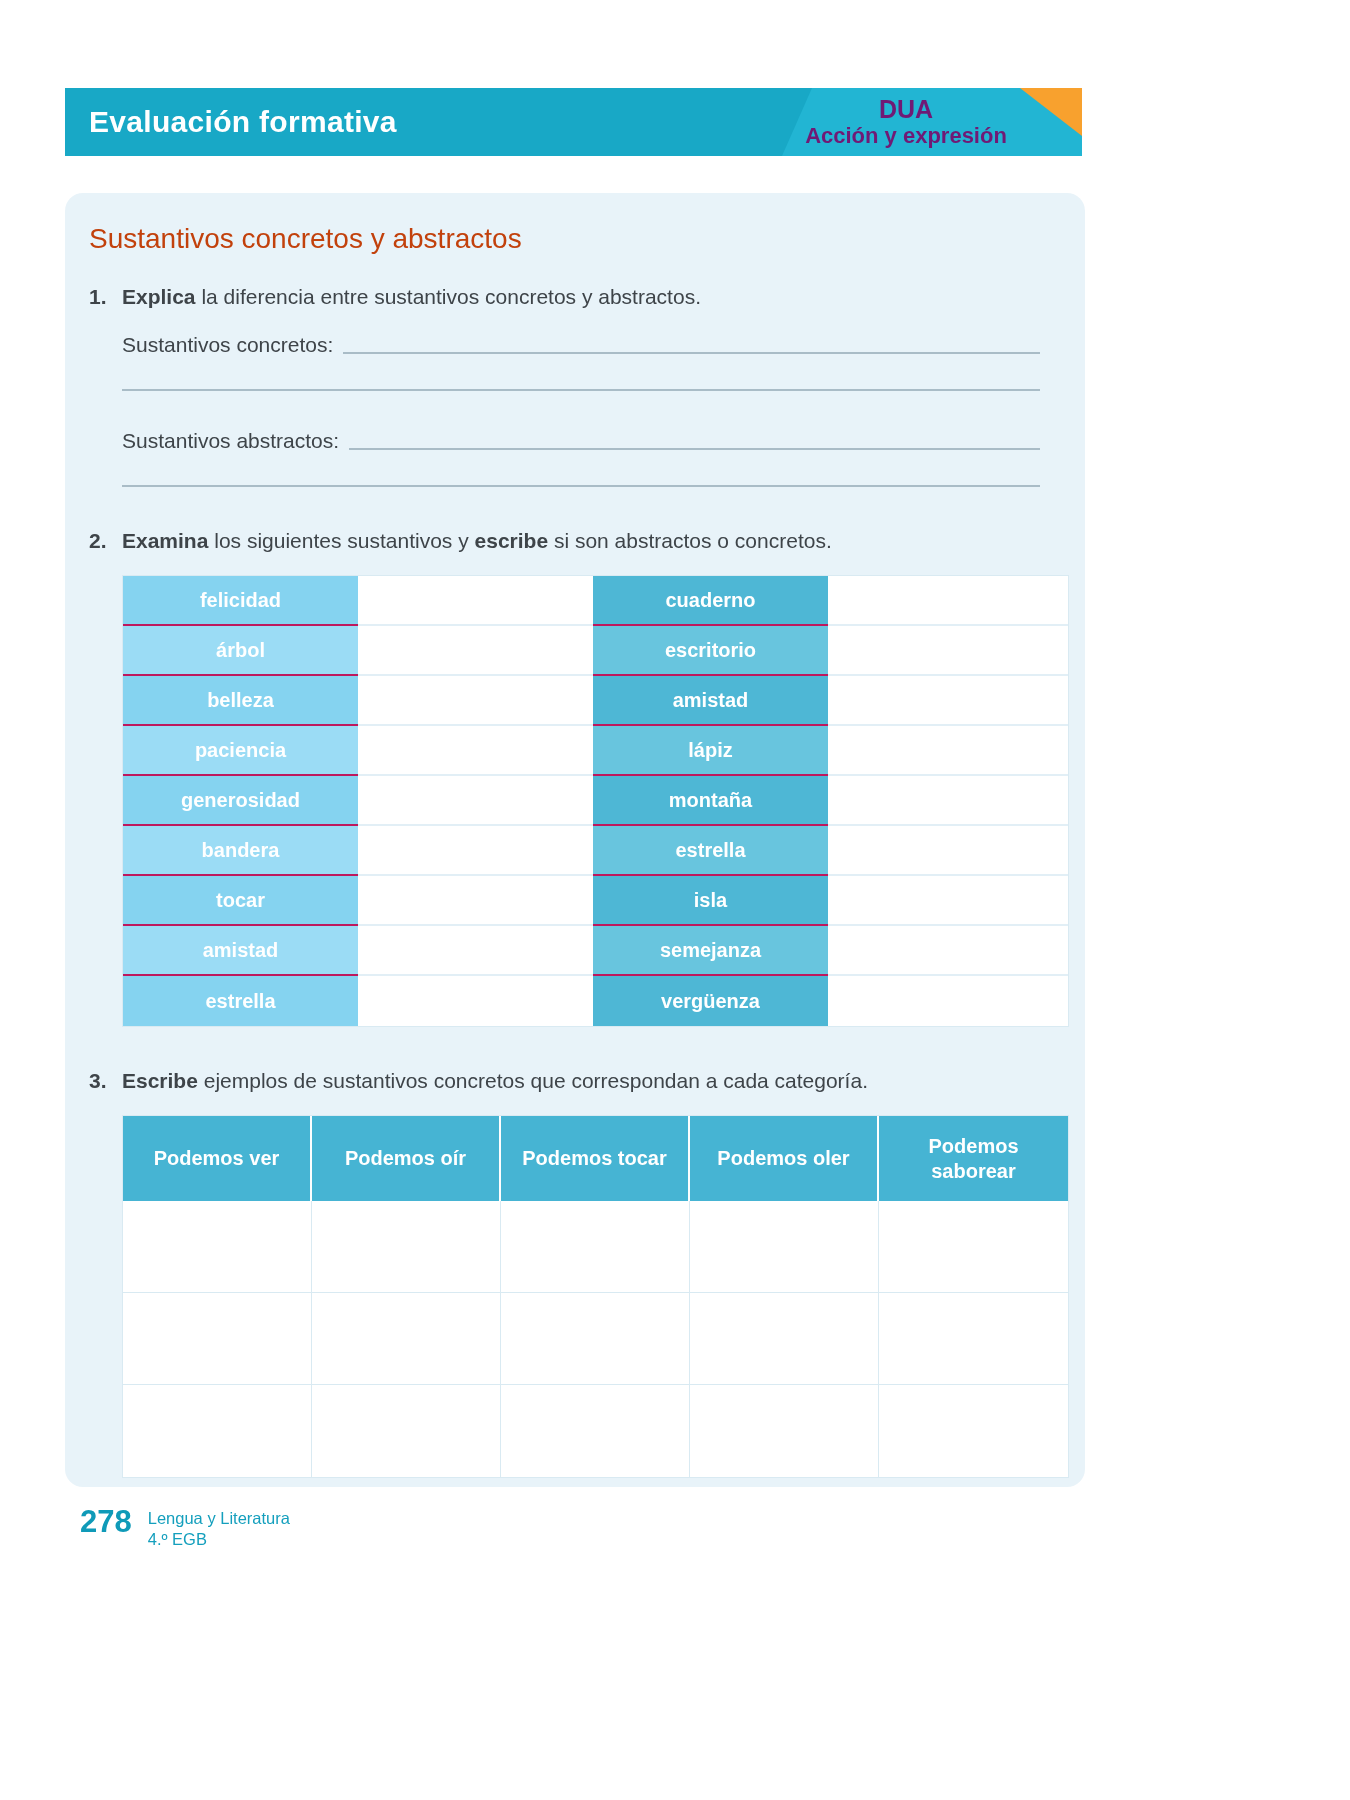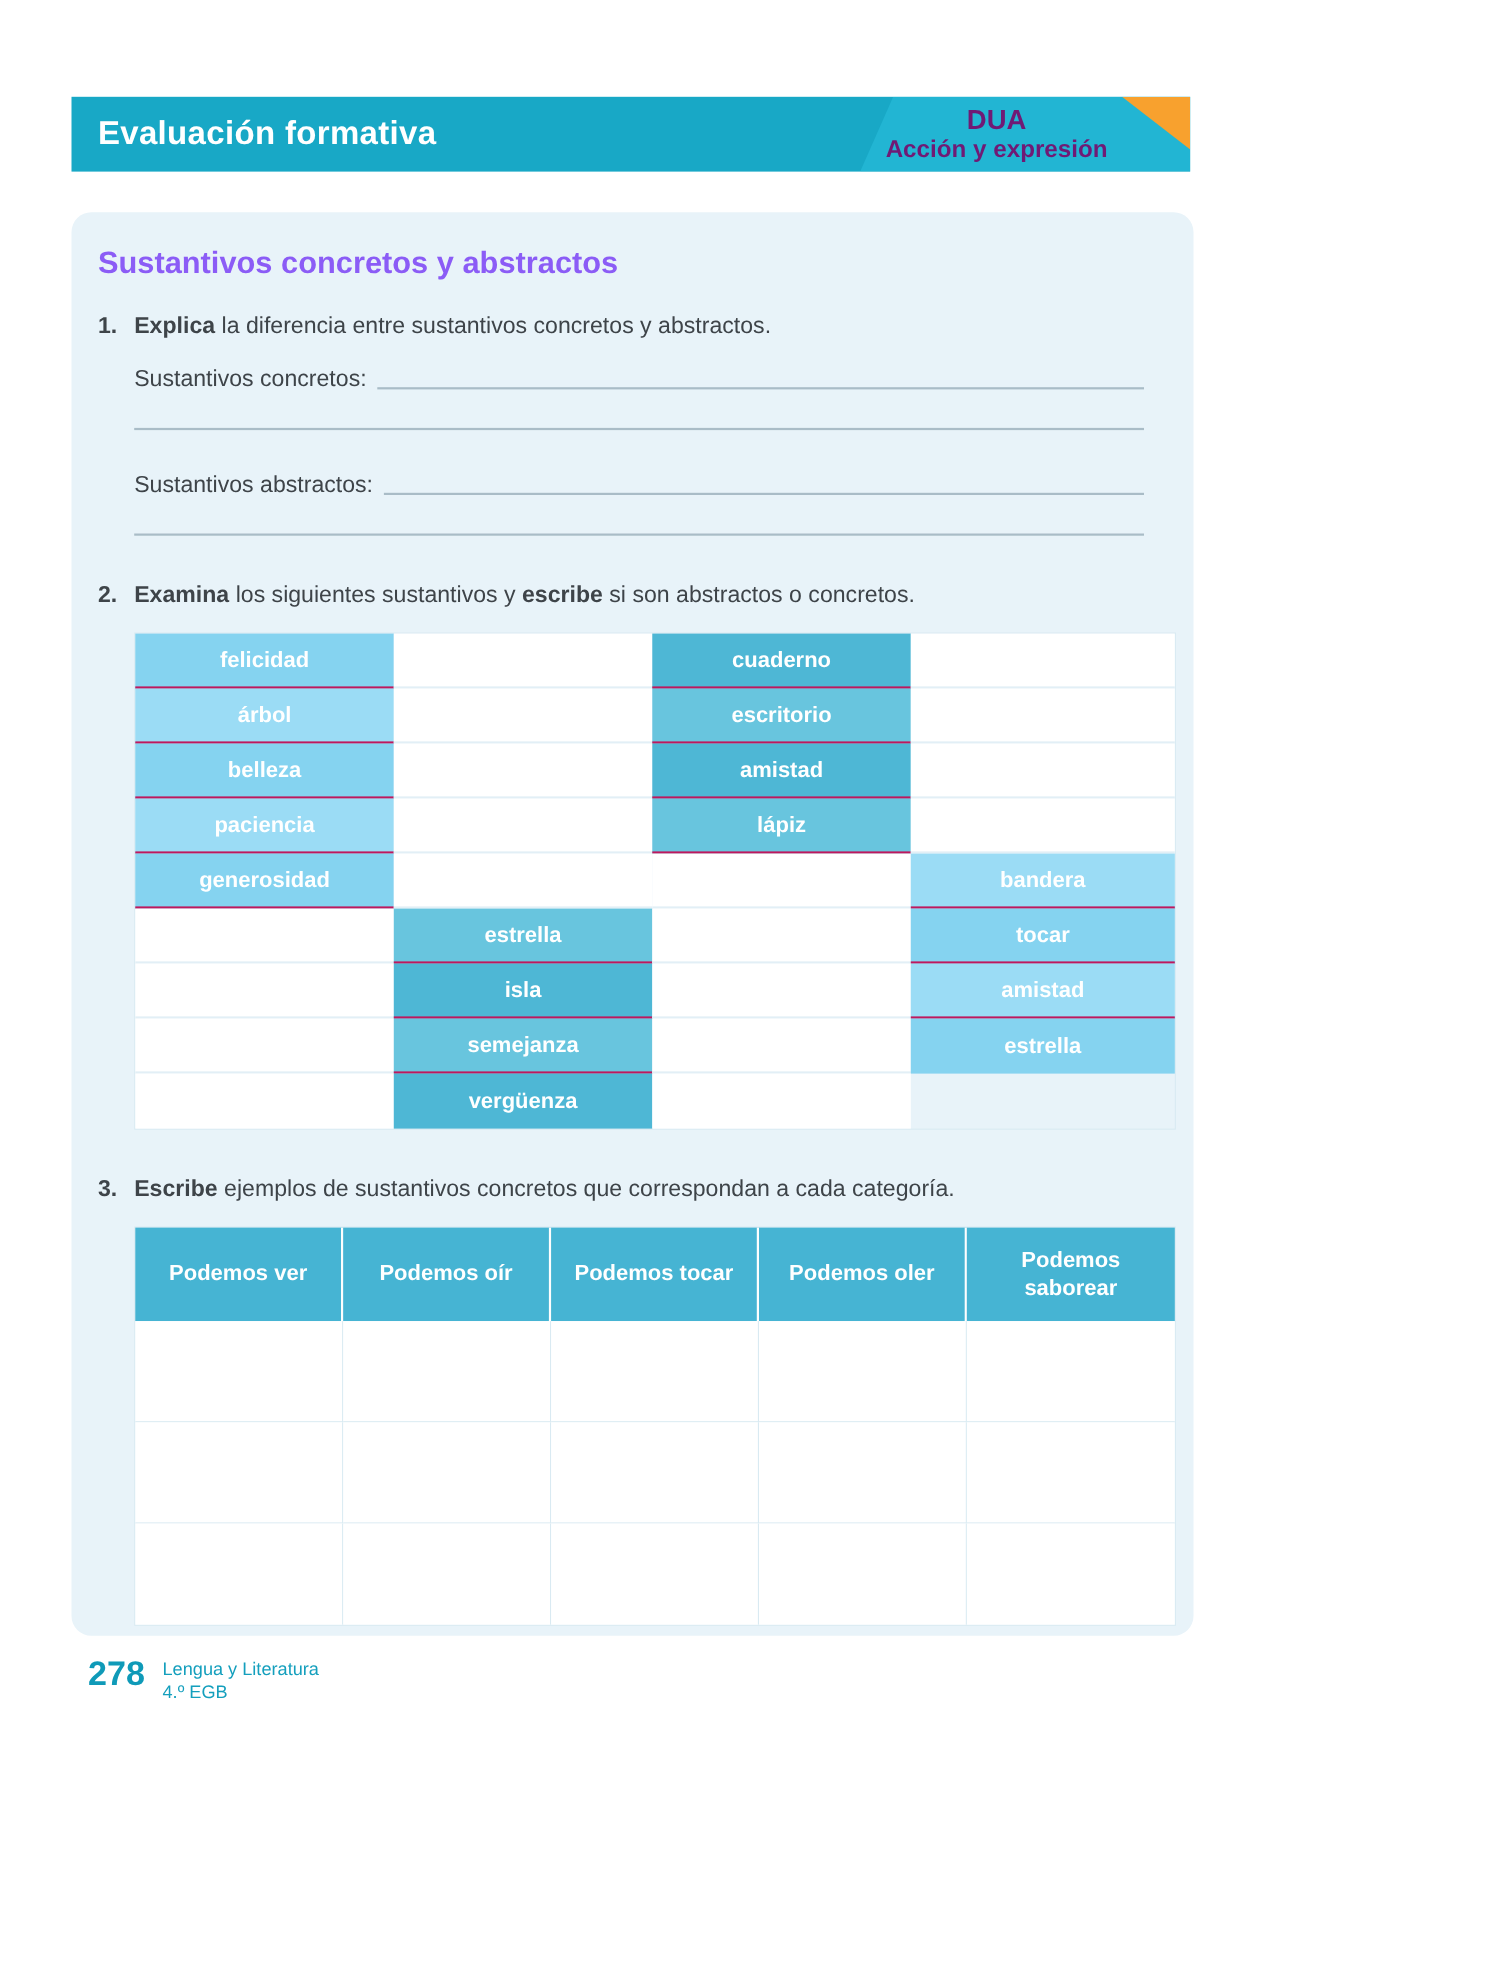--- a/index.html
+++ b/index.html
@@ -26,21 +26,21 @@
     position:absolute; right:0; top:0; width:62px; height:48px; background:#f8a12e;
     clip-path:polygon(0 0, 100% 0, 100% 100%);
   }
 
   
   .panel {
     position:absolute; left:65px; top:193px; width:1020px; height:1294px;
     background:#e8f3f9; border-radius:18px; box-sizing:border-box;
     padding:26px 20px 0 24px;
   }
-  .ws-title { font-size:28px; font-weight:bold; color:#8b5cf6; margin:4px 0 30px 0; }
+  .ws-title { font-size:28px; font-weight:normal; color:#c2410c; margin:4px 0 30px 0; }
 
   .q { font-size:21px; color:#3e4449; display:flex; }
   .qnum { font-weight:bold; flex:0 0 33px; }
   .qbody { flex:1; }
   .b { font-weight:bold; }
   .q2m { margin-top:42px; }
 
   .write-row {
     display:flex; align-items:flex-end; margin:14px 0 0 33px; width:918px;
     font-size:21px; color:#3e4449; height:34px;
@@ -143,20 +143,21 @@
       <div class="wr">amistad</div>
       <div class="ac"></div>
 
       <div class="wl alt">paciencia</div>
       <div class="ac"></div>
       <div class="wr alt">lápiz</div>
       <div class="ac"></div>
 
       <div class="wl">generosidad</div>
       <div class="ac"></div>
+      <div class="wr">montaña</div>
       <div class="ac"></div>
 
       <div class="wl alt">bandera</div>
       <div class="ac"></div>
       <div class="wr alt">estrella</div>
       <div class="ac"></div>
 
       <div class="wl">tocar</div>
       <div class="ac"></div>
       <div class="wr">isla</div>

